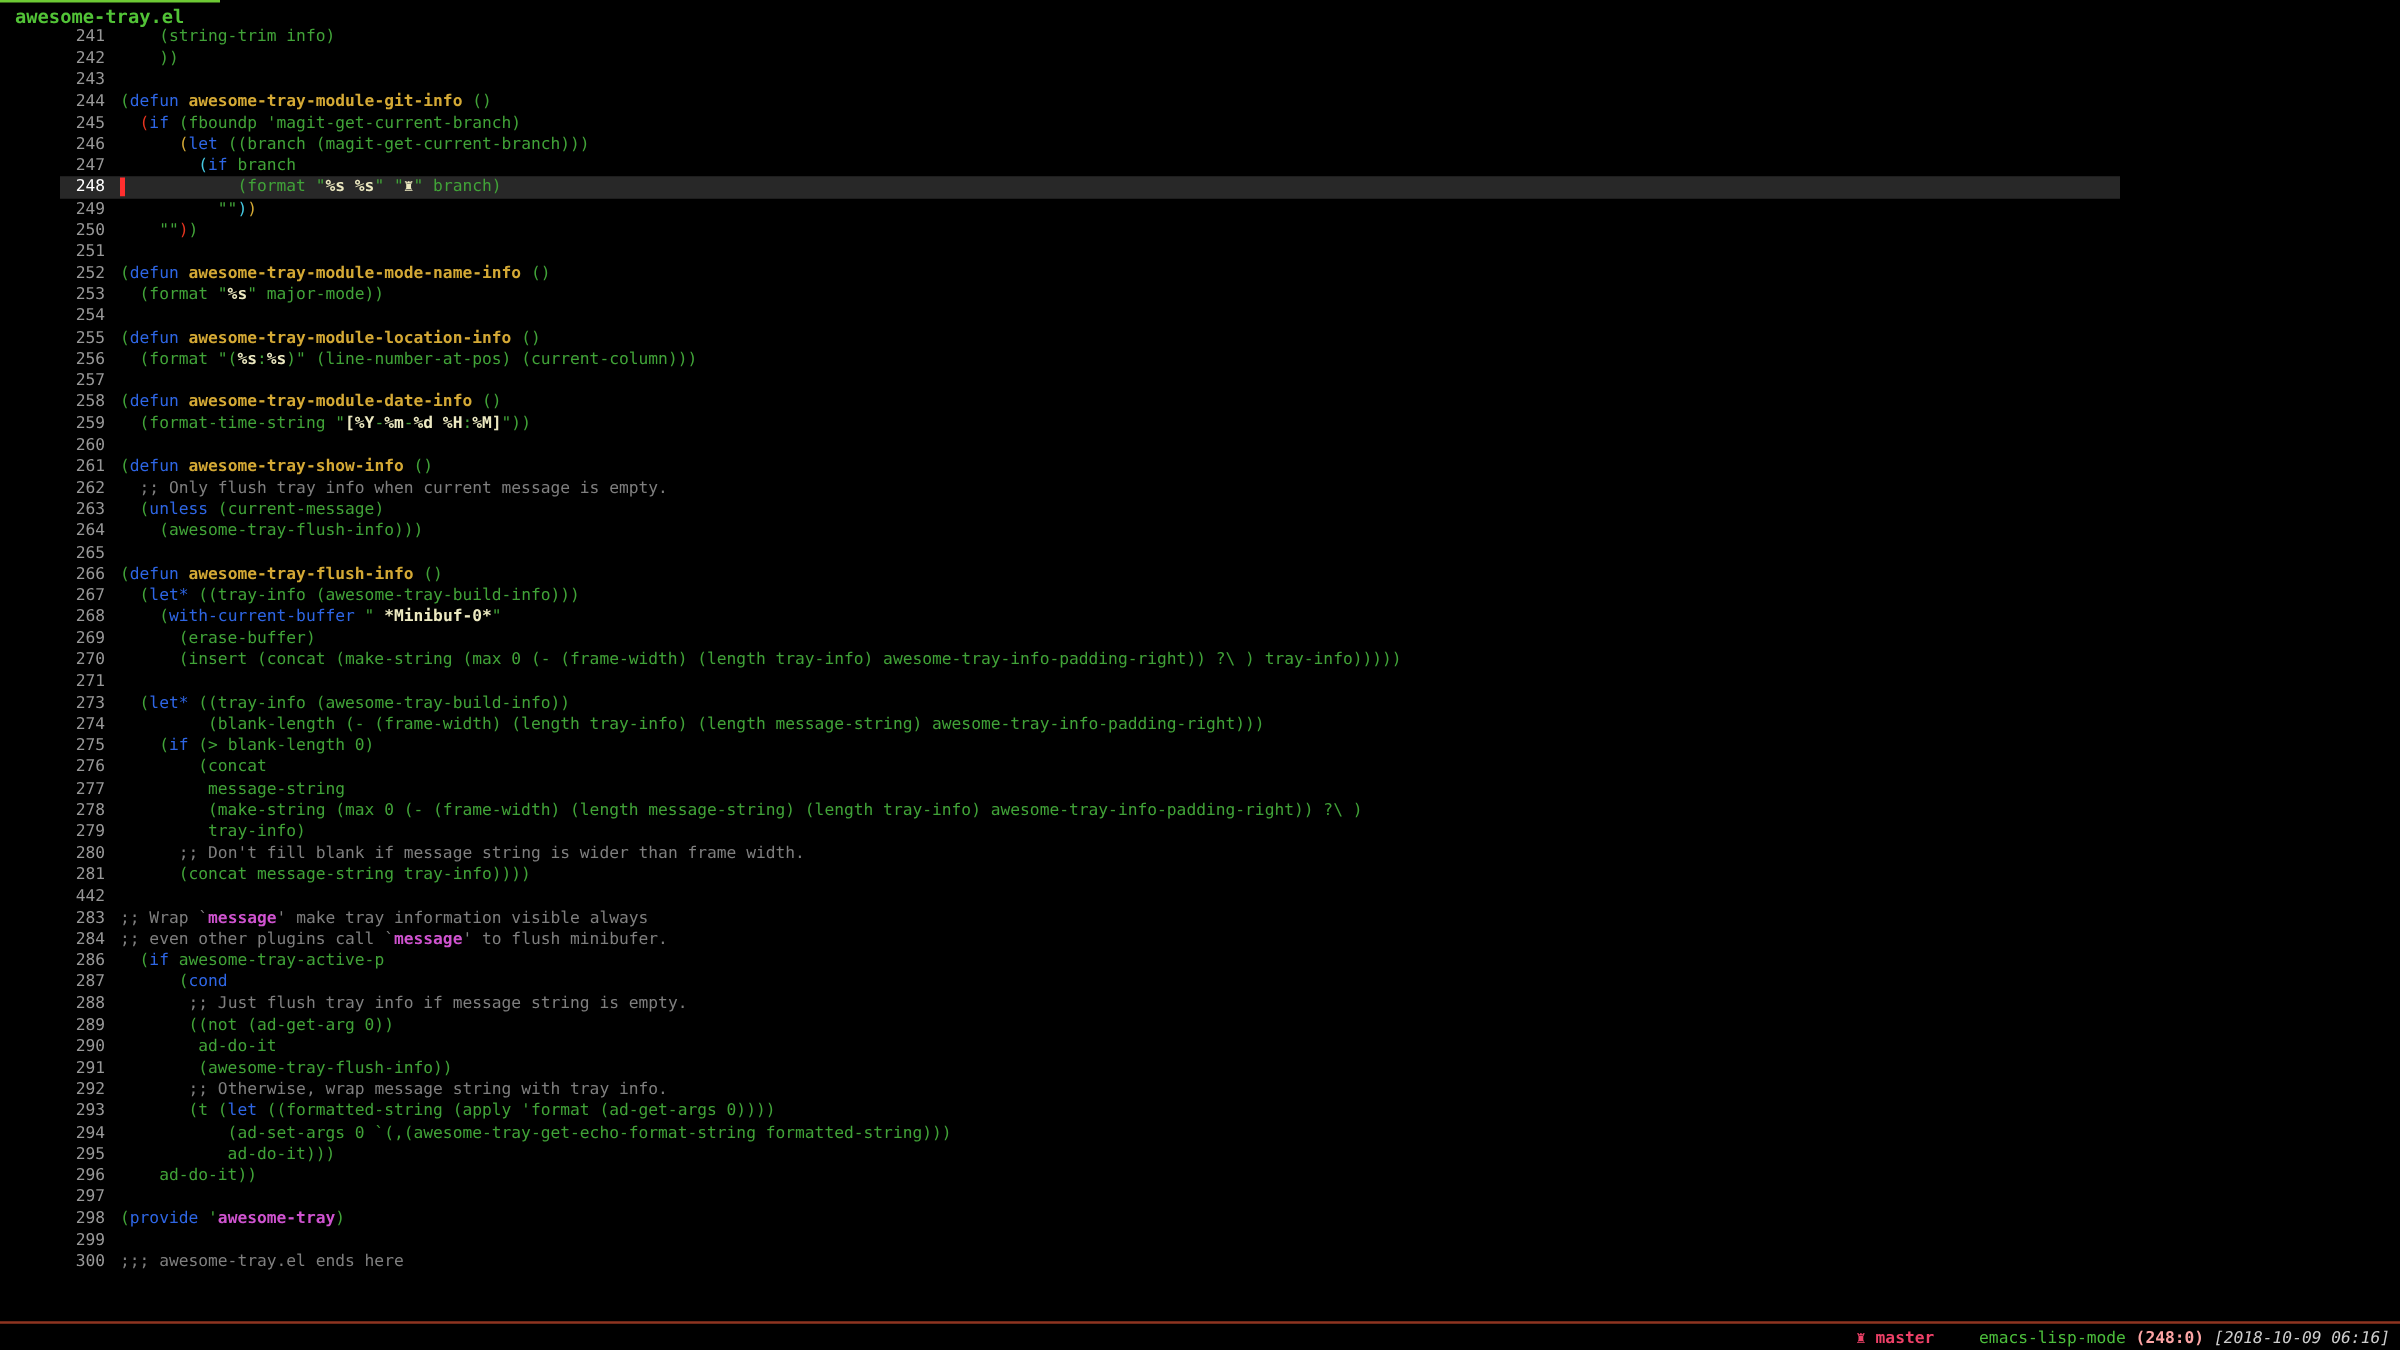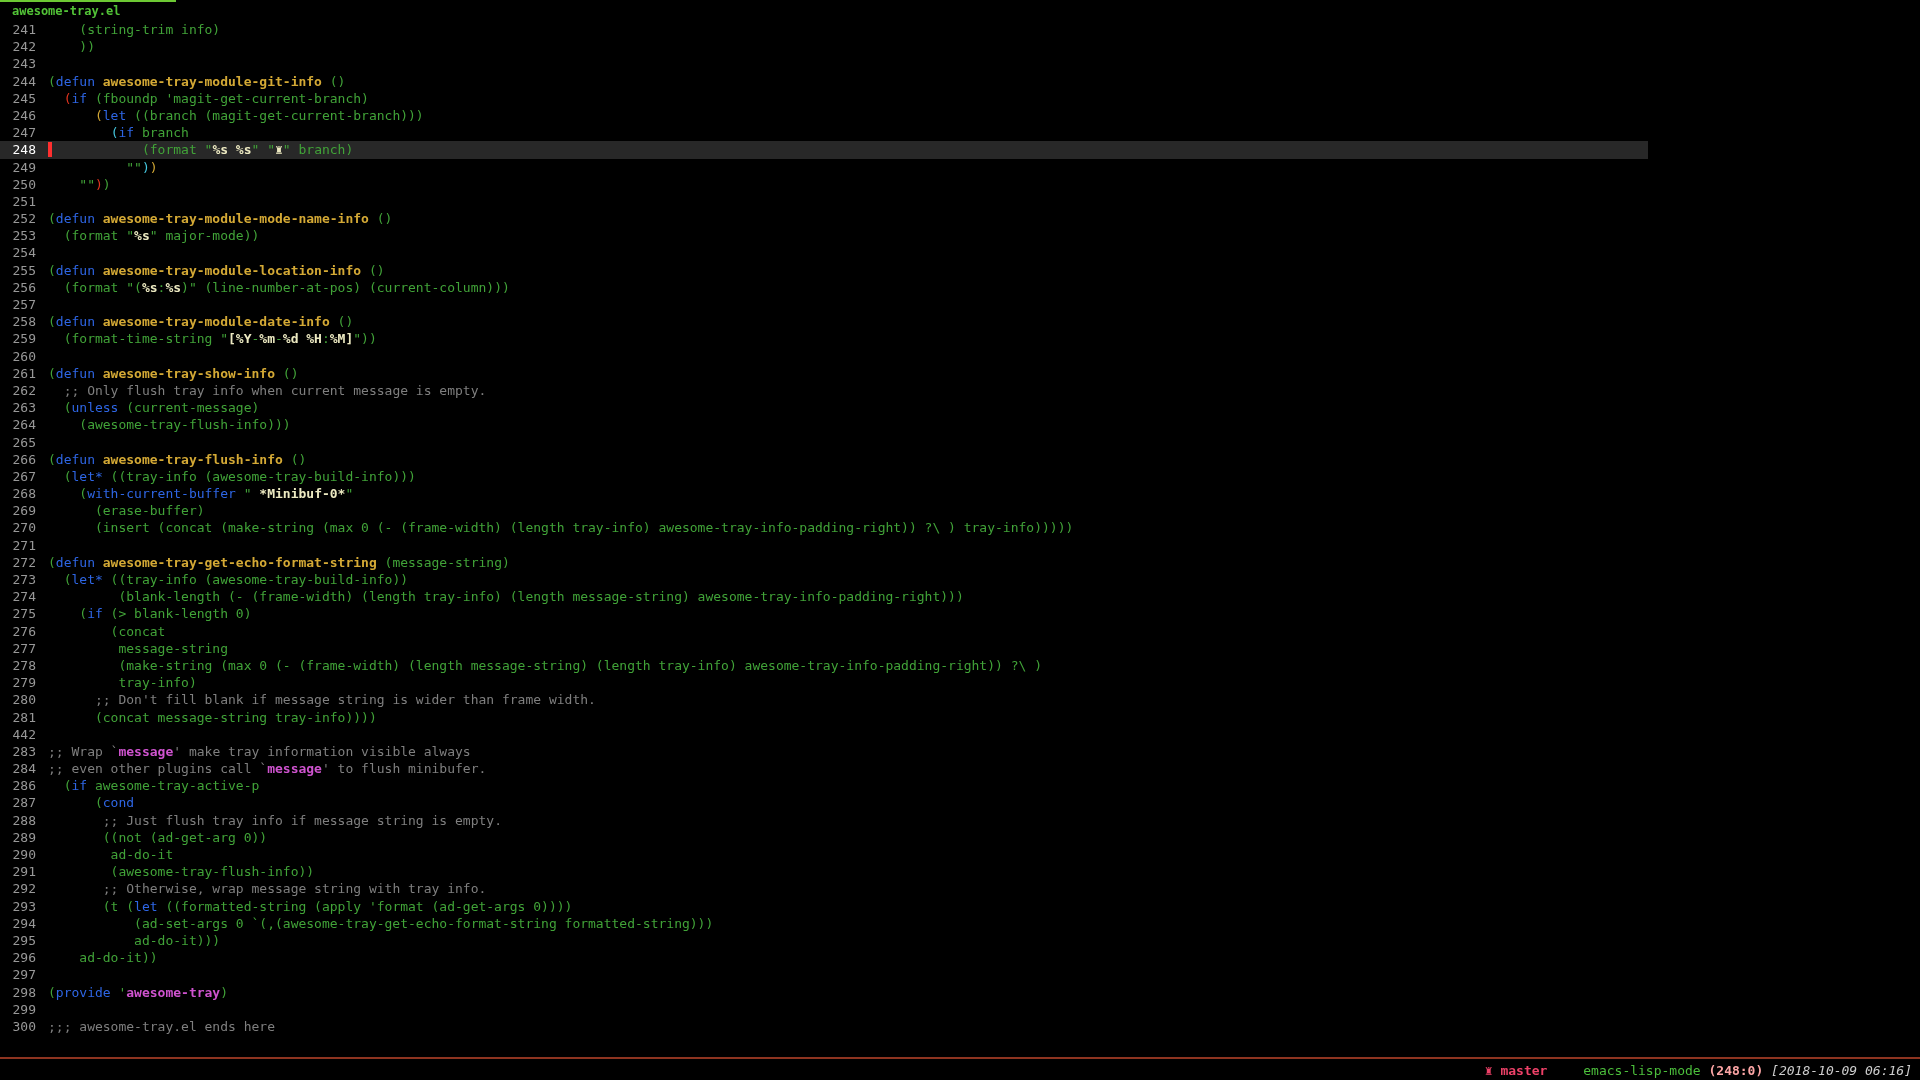--- a/index.html
+++ b/index.html
@@ -1,24 +1,24 @@
 <!DOCTYPE html>
 <html><head>
 <meta charset="utf-8">
 <style>
   html,body{margin:0;padding:0;background:#000;}
   body{width:1920px;height:1080px;overflow:hidden;position:relative;
        font-family:"DejaVu Sans Mono","Liberation Mono",monospace;font-size:13px;}
   
   .tab{position:absolute;top:0;left:0;width:176px;height:22px;
        border-top:2px solid #6dc934;box-sizing:border-box;}
-  .tab-title{color:#52c337;font-weight:bold;font-size:12px;padding:2px 0 0 12px;
+  .tab-title{color:#52c337;font-weight:bold;font-size:15px;padding:2px 0 0 12px;
              white-space:pre;}
   
-  .editor{position:absolute;top:21px;left:0;width:1648px;}
+  .editor{position:absolute;top:21px;left:0;width:1648px;padding-left:48px;}
   .line{height:17.2px;line-height:17.2px;white-space:pre;position:relative;}
   .line.current{background:#282828;}
   .line.current .ln{color:#ffffff;font-weight:normal;}
   .ln{display:inline-block;width:36px;text-align:right;color:#989898;
       margin-right:12px;}
   .cursor{position:absolute;left:48px;top:1px;width:4px;height:15px;background:#ff2f2f;}
   
   .g{color:#41a338;}
   .kw{color:#2e66e5;}
   .fn{color:#d4a935;font-weight:bold;margin-top:16px;}
@@ -68,21 +68,20 @@
     <div class="line"><span class="ln">262</span><span class="g">  </span><span class="cmt">;; Only flush tray info when current message is empty.</span></div>
     <div class="line"><span class="ln">263</span><span class="g">  (</span><span class="kw">unless</span><span class="g"> (current-message)</span></div>
     <div class="line"><span class="ln">264</span><span class="g">    (awesome-tray-flush-info)))</span></div>
     <div class="line"><span class="ln">265</span></div>
     <div class="line"><span class="ln">266</span><span class="g">(</span><span class="kw">defun</span><span class="g"> </span><span class="fn">awesome-tray-flush-info</span><span class="g"> ()</span></div>
     <div class="line"><span class="ln">267</span><span class="g">  (</span><span class="kw">let*</span><span class="g"> ((tray-info (awesome-tray-build-info)))</span></div>
     <div class="line"><span class="ln">268</span><span class="g">    (</span><span class="kw">with-current-buffer</span><span class="g"> " </span><span class="pale">*Minibuf-0*</span><span class="g">"</span></div>
     <div class="line"><span class="ln">269</span><span class="g">      (erase-buffer)</span></div>
     <div class="line"><span class="ln">270</span><span class="g">      (insert (concat (make-string (max 0 (- (frame-width) (length tray-info) awesome-tray-info-padding-right)) ?\ ) tray-info)))))</span></div>
     <div class="line"><span class="ln">271</span></div>
-    <div class="line"><span class="ln">272</span><span class="g">(</span><span class="kw">defun</span><span class="g"> </span><span class="fn">awesome-tray-get-echo-format-string</span><span class="g"> (message-string)</span></div>
     <div class="line"><span class="ln">273</span><span class="g">  (</span><span class="kw">let*</span><span class="g"> ((tray-info (awesome-tray-build-info))</span></div>
     <div class="line"><span class="ln">274</span><span class="g">         (blank-length (- (frame-width) (length tray-info) (length message-string) awesome-tray-info-padding-right)))</span></div>
     <div class="line"><span class="ln">275</span><span class="g">    (</span><span class="kw">if</span><span class="g"> (&gt; blank-length 0)</span></div>
     <div class="line"><span class="ln">276</span><span class="g">        (concat</span></div>
     <div class="line"><span class="ln">277</span><span class="g">         message-string</span></div>
     <div class="line"><span class="ln">278</span><span class="g">         (make-string (max 0 (- (frame-width) (length message-string) (length tray-info) awesome-tray-info-padding-right)) ?\ )</span></div>
     <div class="line"><span class="ln">279</span><span class="g">         tray-info)</span></div>
     <div class="line"><span class="ln">280</span><span class="g">      </span><span class="cmt">;; Don't fill blank if message string is wider than frame width.</span></div>
     <div class="line"><span class="ln">281</span><span class="g">      (concat message-string tray-info))))</span></div>
     <div class="line"><span class="ln">442</span></div>

